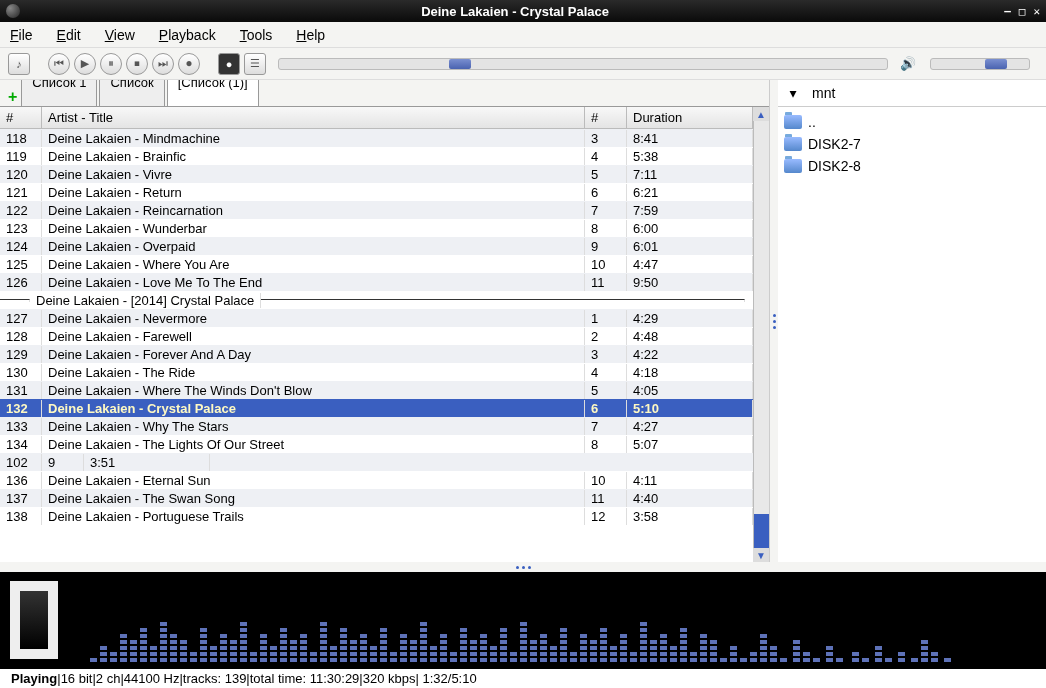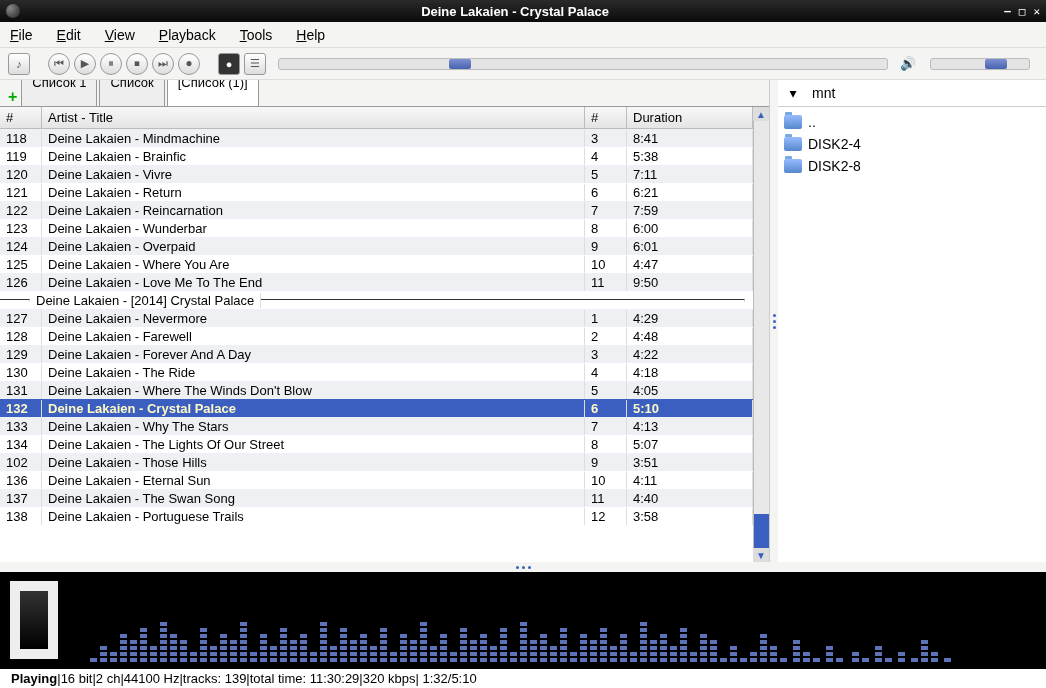--- a/index.html
+++ b/index.html
@@ -217,31 +217,30 @@
             <div class="pl-row selected">
               <div class="col-idx">132</div>
               <div class="col-title">Deine Lakaien - Crystal Palace</div>
               <div class="col-track">6</div>
               <div class="col-dur">5:10</div>
             </div>
             <div class="pl-row">
               <div class="col-idx">133</div>
               <div class="col-title">Deine Lakaien - Why The Stars</div>
               <div class="col-track">7</div>
-              <div class="col-dur">4:13</div>
+              <div class="col-dur">4:27</div>
             </div>
             <div class="pl-row">
               <div class="col-idx">134</div>
               <div class="col-title">Deine Lakaien - The Lights Of Our Street</div>
               <div class="col-track">8</div>
               <div class="col-dur">5:07</div>
             </div>
             <div class="pl-row">
               <div class="col-idx">102</div>
-              <div class="col-title">Deine Lakaien - Those Hills</div>
               <div class="col-track">9</div>
               <div class="col-dur">3:51</div>
             </div>
             <div class="pl-row">
               <div class="col-idx">136</div>
               <div class="col-title">Deine Lakaien - Eternal Sun</div>
               <div class="col-track">10</div>
               <div class="col-dur">4:11</div>
             </div>
             <div class="pl-row">
@@ -275,21 +274,21 @@
       <span class="dd">▾</span>
       <span style="margin-left:12px">mnt</span>
     </div>
     <div class="filelist" id="filelist">
         <div class="file-row">
           <div class="folder-icon"></div>
           <span>..</span>
         </div>
         <div class="file-row">
           <div class="folder-icon"></div>
-          <span>DISK2-4</span>
+          <span>DISK2-7</span>
         </div>
         <div class="file-row">
           <div class="folder-icon"></div>
           <span>DISK2-8</span>
         </div>
       </div>
   </div>
 </div>
 
 <div class="dots-bar">

